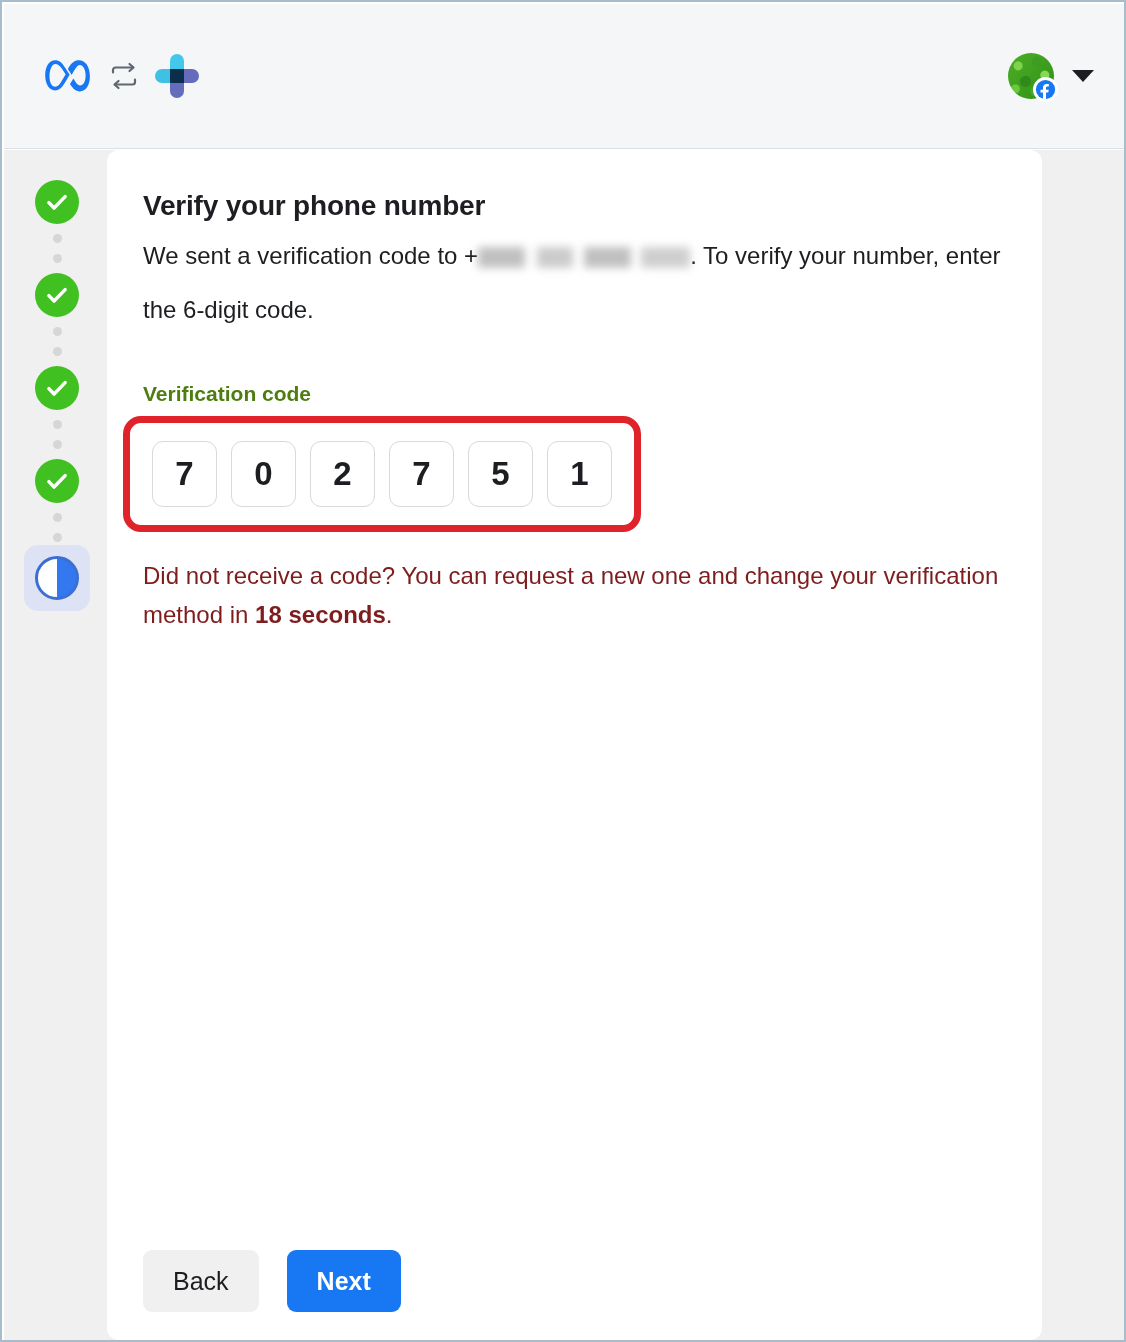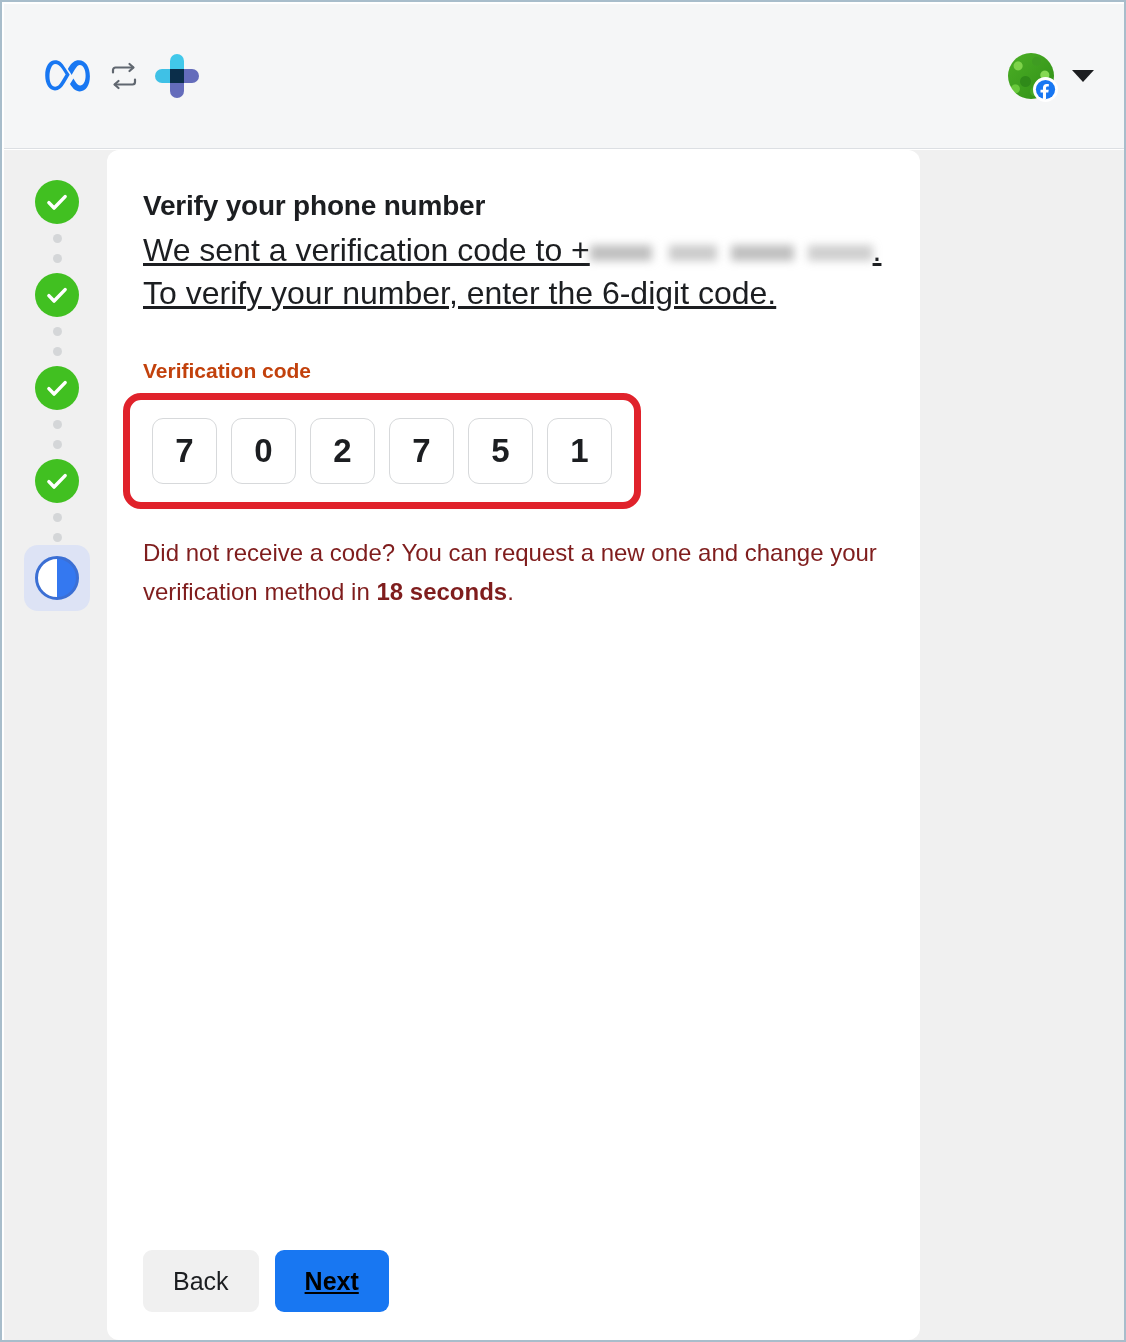--- a/index.html
+++ b/index.html
@@ -150,47 +150,46 @@
     border: 3px solid #3b6fd4;
     box-sizing: border-box;
     background: linear-gradient(to right, #ffffff 0 50%, #3478f0 50% 100%);
   }
 
   
   .card {
     position: absolute;
     left: 103px;
     top: 0;
-    width: 813px;
+    width: 935px;
     height: 1190px;
     background: #ffffff;
     border-radius: 12px 12px 12px 12px;
     box-sizing: border-box;
     overflow: hidden;
   }
   .card-inner {
     position: absolute;
     left: 36px;
     right: 36px;
     top: 40px;
   }
   .page-title {
     font-size: 28px;
     font-weight: bold;
     color: #1c1e21;
     margin: 0 0 8px 0;
     letter-spacing: -0.2px;
   }
   .page-sub {
-    font-size: 32px;
-    line-height: 40px;
+    font-size: 24px;
+    line-height: 52px;
     color: #1c1e21;
     margin: 0;
     max-width: 900px;
-    text-decoration: underline;
   }
   .blurred-phone {
     display: inline-block;
     color: transparent;
     background:
       linear-gradient(to right,
         rgba(140,140,140,0.55) 0 22%,
         rgba(255,255,255,0) 22% 28%,
         rgba(140,140,140,0.45) 28% 45%,
         rgba(255,255,255,0) 45% 50%,
@@ -201,21 +200,21 @@
     background-position: center;
     background-size: 100% 40%;
     filter: blur(4px);
     vertical-align: middle;
     user-select: none;
   }
 
   .field-label {
     font-size: 21px;
     font-weight: bold;
-    color: #c2410c;
+    color: #4d7c0f;
     margin: 46px 0 0 0;
   }
 
   .code-highlight {
     position: relative;
     display: inline-block;
     margin: 10px 0 0 -20px;
     padding: 18px 22px;
     border: 7px solid #e0222b;
     border-radius: 18px;
@@ -260,43 +259,42 @@
   .legal {
     font-size: 23px;
     color: #1c1e21;
   }
   .legal a {
     color: #1877f2;
     text-decoration: none;
   }
   .footer-buttons {
     display: flex;
-    gap: 16px;
+    gap: 28px;
   }
   .btn {
     border: none;
     border-radius: 9px;
     font-family: "Liberation Sans", sans-serif;
     font-size: 25px;
     cursor: pointer;
     padding: 0 30px;
     height: 62px;
     display: flex;
     align-items: center;
     justify-content: center;
   }
   .btn-secondary {
     background: #f0f0f0;
     color: #1c1e21;
   }
   .btn-primary {
     background: #1877f2;
-    color: #000000;
+    color: #ffffff;
     font-weight: bold;
-    text-decoration: underline;
   }
 </style>
 </head>
 <body>
 
 <div id="screen">
 
   <div class="topbar">
     <div class="brand-group">
       <span>

